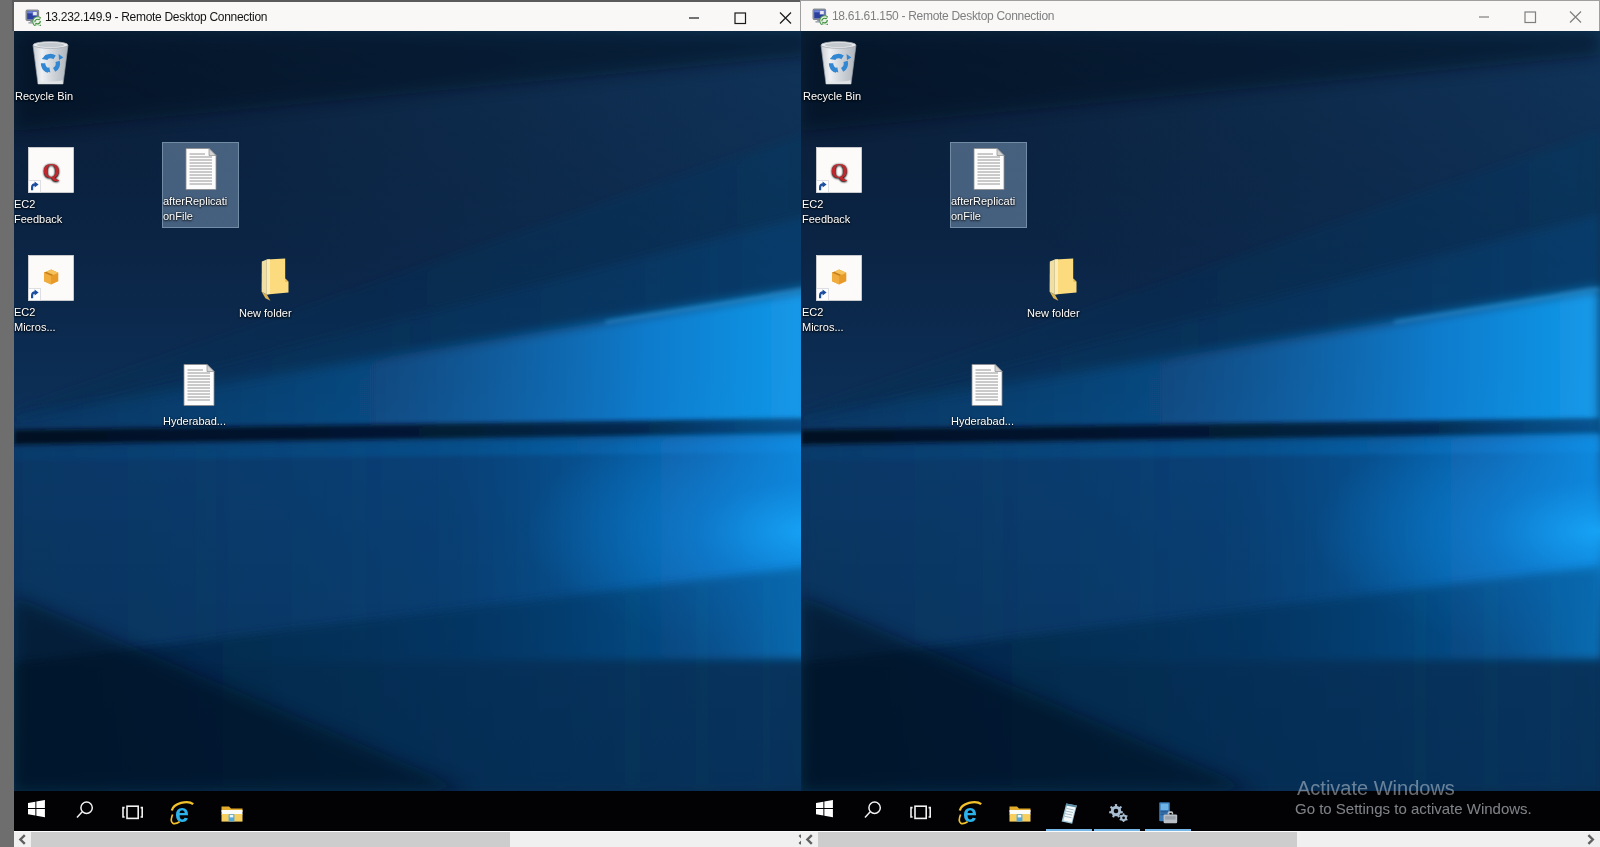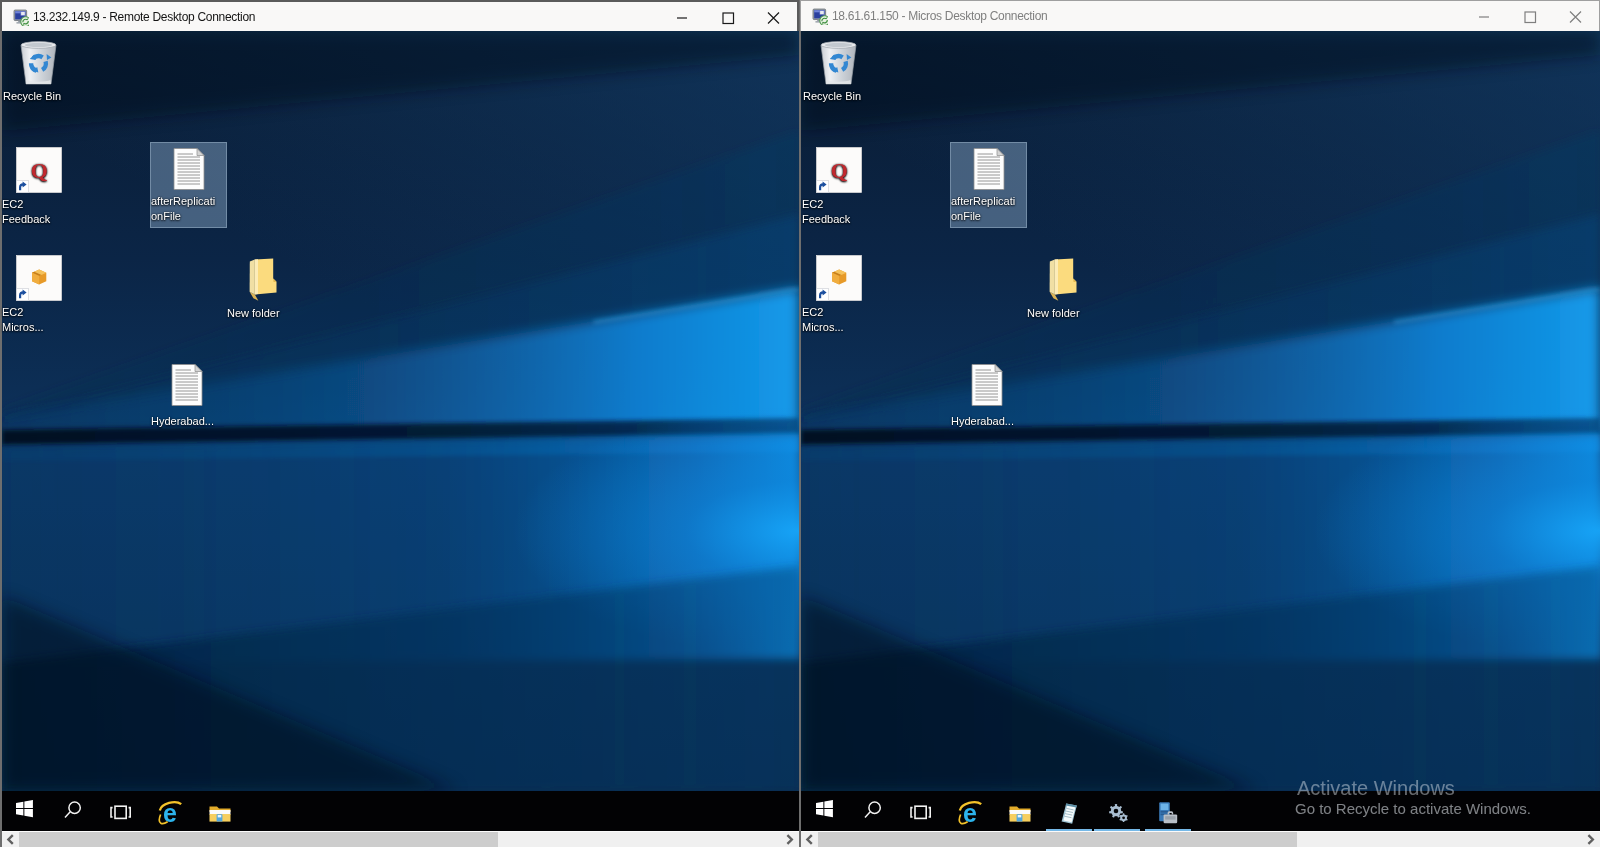--- a/index.html
+++ b/index.html
@@ -1,16 +1,16 @@
 <!DOCTYPE html>
 <html><head><meta charset="utf-8"><style>
 html,body{margin:0;padding:0;width:1600px;height:847px;overflow:hidden;background:#6e6e6e;
 font-family:"Liberation Sans",sans-serif;}
 .win{position:absolute;top:0;height:847px;}
-#winL{left:0;width:799px;}
+#winL{left:12px;width:799px;}
 #winR{left:800px;width:800px;}
 .tbar{position:absolute;left:0;top:0;width:100%;height:31px;background:#f9f8f7;box-sizing:border-box;}
 #winL .tbar{border:2px solid #5b5b5b;border-bottom:none;}
 #winR .tbar{border:1px solid #9f9f9f;border-bottom:none;}
 .ticon{position:absolute;left:10px;top:7px;width:17px;height:17px;}
 .ttext{position:absolute;left:31px;top:8px;font-size:12px;color:#141414;white-space:nowrap;letter-spacing:-0.3px;}
 #winR .ttext{color:#7f7f7f;}
 .ctrls{position:absolute;right:0;top:0;height:31px;}
 .desk{position:absolute;left:2px;top:31px;width:797px;height:760px;overflow:hidden;}
 #winR .desk{left:1px;width:799px;}
@@ -358,21 +358,21 @@
 <div class="win" id="winR">
  <div class="desk">
   <svg class="wp" viewBox="0 0 795 760" preserveAspectRatio="none">
         <use href="#wall"></use>
       </svg>
  </div>
  <div class="tbar">
   <svg class="ticon" viewBox="0 0 17 17">
         <use href="#rdpico" transform="translate(1.5,0) scale(1.05)"></use>
       </svg>
-  <div class="ttext">18.61.61.150 - Micros Desktop Connection</div>
+  <div class="ttext">18.61.61.150 - Remote Desktop Connection</div>
   <svg class="ctrls" width="140" height="29" viewBox="0 0 140 29">
    <g stroke="#7f7f7f" stroke-width="1.2" fill="none">
     <line x1="20" y1="15" x2="30" y2="15"></line>
     <rect x="66" y="10" width="10.5" height="10.5"></rect>
     <path d="M111,9.5 L122,20.5 M122,9.5 L111,20.5"></path>
    </g>
   </svg>
  </div>
 
  <div class="icon" style="left:3px;top:40px;width:72px">
@@ -447,14 +447,14 @@
  <div class="hscr">
       <div class="thumb"></div>
   <svg class="sarr" style="left:0" width="17" height="15">
         <path d="M10.8,3.2 L6.4,7.5 L10.8,11.8" stroke="#606060" stroke-width="2.4" fill="none"></path>
       </svg>
   <svg class="sarr" style="right:1px" width="17" height="15">
         <path d="M6.4,3.2 L10.8,7.5 L6.4,11.8" stroke="#606060" stroke-width="2.4" fill="none"></path>
       </svg>
  </div>
  <div class="aw1">Activate Windows</div>
- <div class="aw2">Go to Recycle to activate Windows.</div>
+ <div class="aw2">Go to Settings to activate Windows.</div>
 </div>
 
 </body></html>

